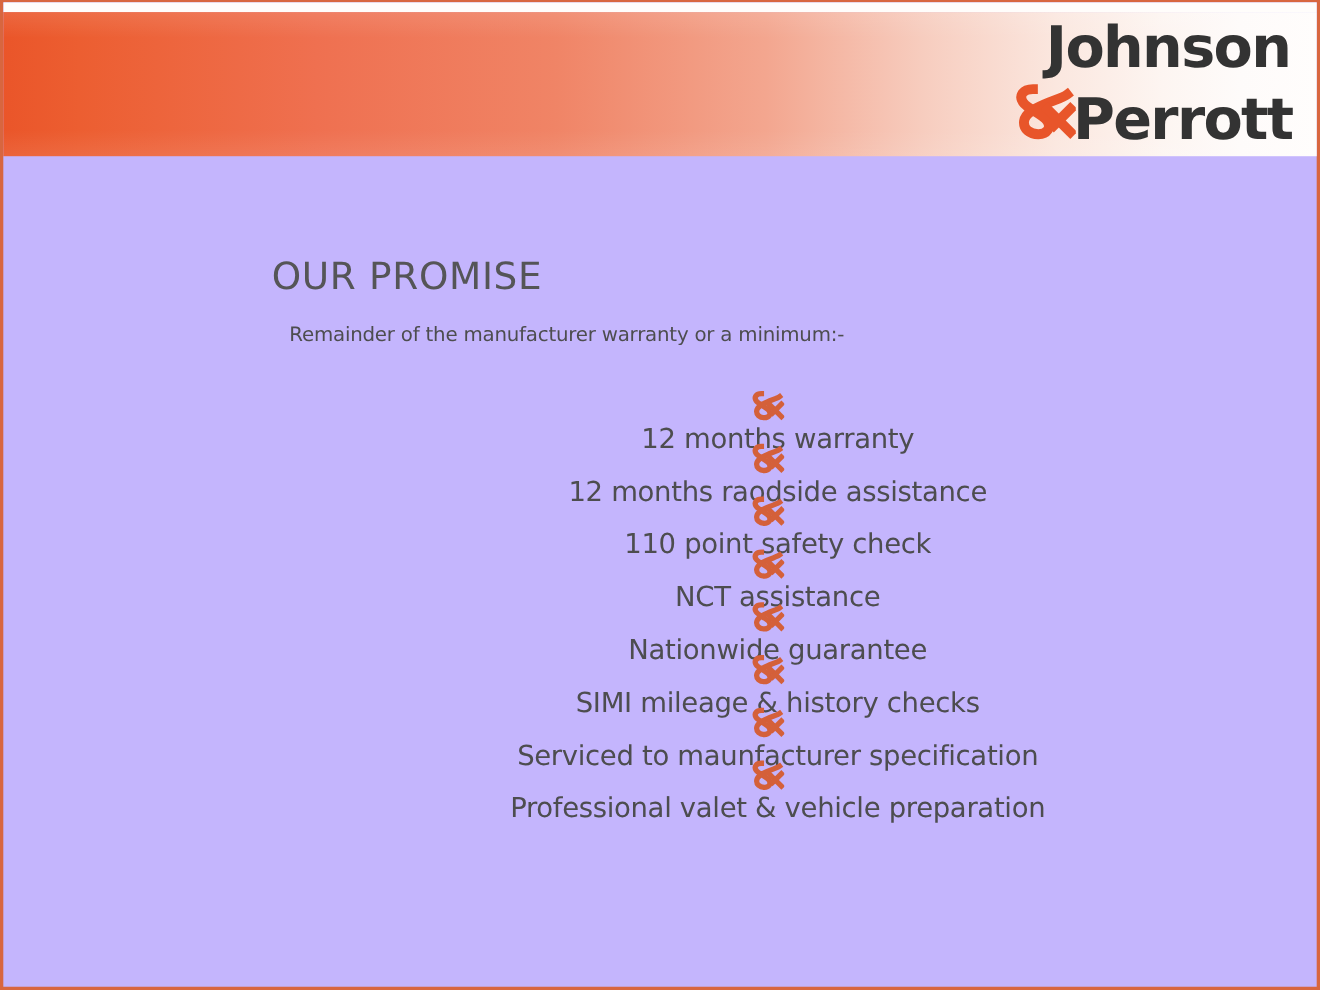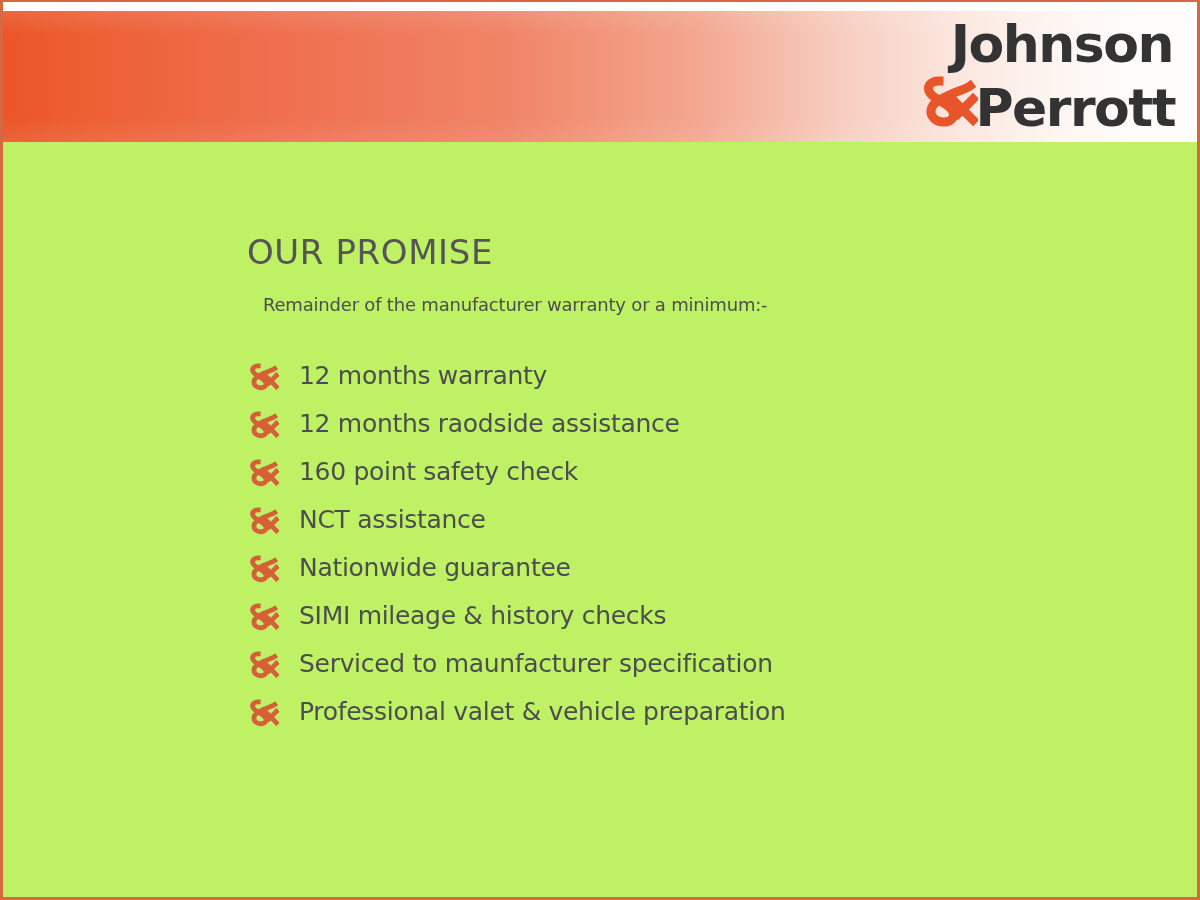--- a/index.html
+++ b/index.html
@@ -13,21 +13,21 @@
     background: #ffffff;
     font-family: "Liberation Sans", sans-serif;
     overflow: hidden;
   }
 
   #page {
     position: relative;
     width: 1200px;
     height: 900px;
     box-sizing: border-box;
-    background: #bef264;
+    background: #c4b5fd;
     border-top: 2px solid #d8663f;
     border-left: 3px solid #d8663f;
     border-right: 3px solid #d8663f;
     border-bottom: 3px solid #d8663f;
     overflow: hidden;
   }
 
   
   .top-white-strip {
     position: absolute;
@@ -139,20 +139,21 @@
   .promise-list {
     list-style: none;
     margin: 30px 0 0 0;
     padding: 0;
   }
 
   .promise-item {
     display: flex;
     align-items: center;
     height: 48px;
+    flex-direction: column;
   }
 
   .bullet-amp {
     flex: 0 0 auto;
     width: 32px;
     height: 32px;
     margin-right: 20px;
     line-height: 0;
   }
   .bullet-amp svg { display: block; }
@@ -229,21 +230,21 @@
       <li class="promise-item">
         <span class="bullet-amp">
           <svg width="32" height="32" viewBox="0 0 60 56" aria-hidden="true">
             <g fill="none" stroke="#d4603a" stroke-width="9" stroke-linecap="square" stroke-linejoin="miter">
               <path d="M21 9 C12 9 8 15 12 21 C16 27 30 32 34 38 C38 44 34 50 26 50 C18 50 12 45 13 38 C14 31 22 27 31 23 C40 19 48 17 52 14"></path>
               <path d="M34 27 L55 48"></path>
               <path d="M55 27 L40 42"></path>
             </g>
           </svg>
         </span>
-        <span class="promise-label">160 point safety check</span>
+        <span class="promise-label">110 point safety check</span>
       </li>
 
       <li class="promise-item">
         <span class="bullet-amp">
           <svg width="32" height="32" viewBox="0 0 60 56" aria-hidden="true">
             <g fill="none" stroke="#d4603a" stroke-width="9" stroke-linecap="square" stroke-linejoin="miter">
               <path d="M21 9 C12 9 8 15 12 21 C16 27 30 32 34 38 C38 44 34 50 26 50 C18 50 12 45 13 38 C14 31 22 27 31 23 C40 19 48 17 52 14"></path>
               <path d="M34 27 L55 48"></path>
               <path d="M55 27 L40 42"></path>
             </g>

